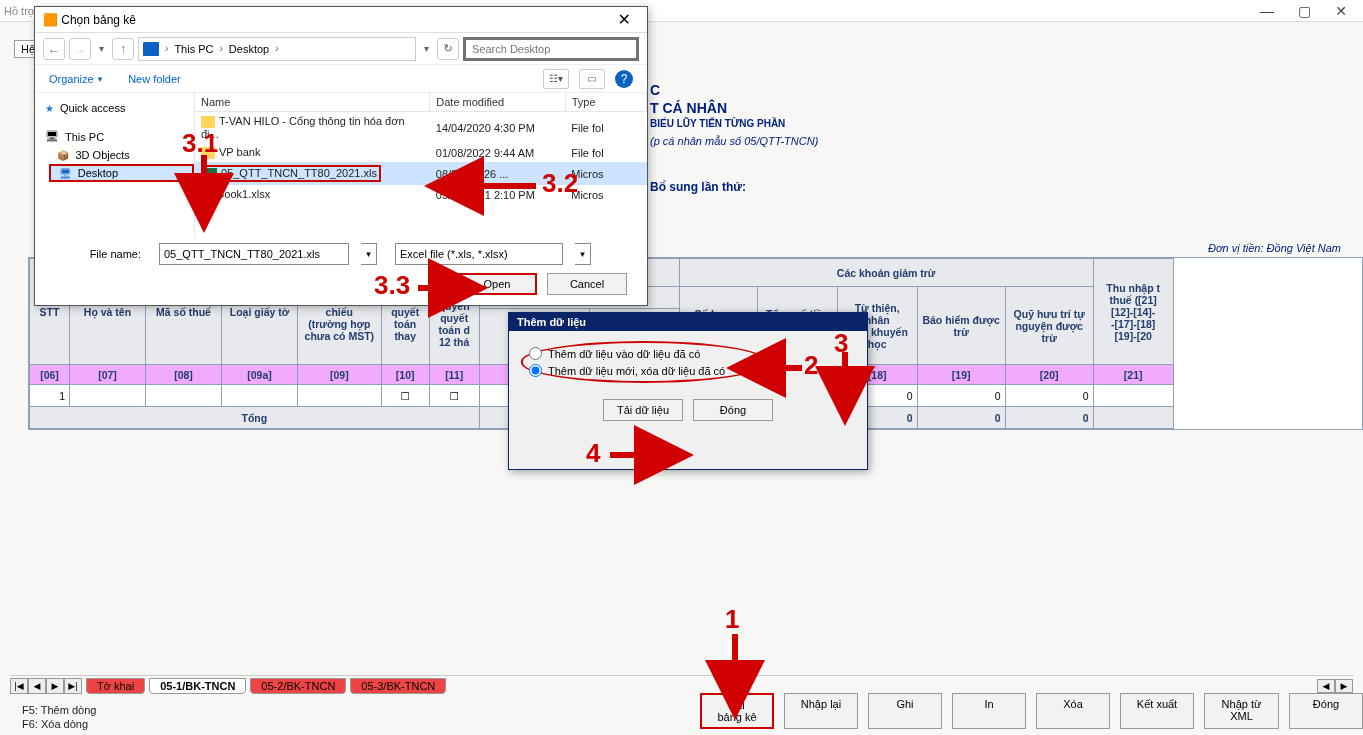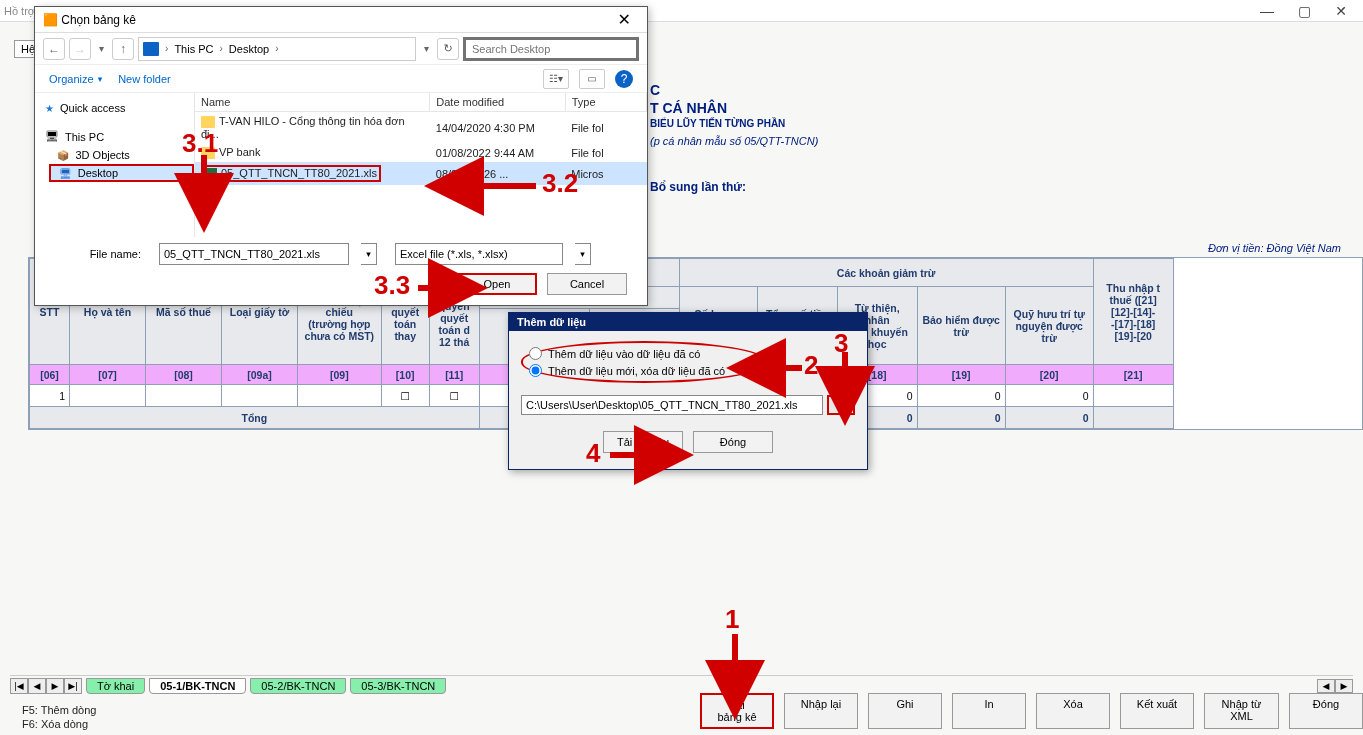--- a/index.html
+++ b/index.html
@@ -35,21 +35,21 @@
 .grid-table .data-row td { background: #fff; height: 22px; }
 .grid-table .data-row td.num { text-align: right; }
 .grid-table .sum-row td { background: #e8e9ec; font-weight: bold; color: #213c6e; height: 22px; }
 
 .note-line { position: absolute; top: 461px; left: 28px; color: #444; font-size: 10.5px; }
 
 
 .tabs-bar { position: absolute; bottom: 40px; left: 10px; right: 10px; height: 20px; display: flex; align-items: center; gap: 2px; border-top: 1px solid #ccc; }
 .tabs-bar .nav-arrows { display: flex; gap: 0; }
 .tabs-bar .nav-arrows span { border: 1px solid #999; width: 18px; height: 16px; display: inline-flex; align-items: center; justify-content: center; font-size: 9px; background: #eee; cursor: pointer; }
-.tabs-bar .tab { padding: 1px 10px; border: 1px solid #999; background: #86efac; font-size: 11px; cursor: pointer; margin-left: 2px; border-radius: 0 0 4px 4px; }
+.tabs-bar .tab { padding: 1px 10px; border: 1px solid #999; background: #ef4444; font-size: 11px; cursor: pointer; margin-left: 2px; border-radius: 0 0 4px 4px; }
 .tabs-bar .tab.active { background: #fff; font-weight: bold; }
 .tabs-bar .scroll-right { margin-left: auto; display: flex; gap: 0; }
 .tabs-bar .scroll-right span { border: 1px solid #999; width: 18px; height: 14px; display: inline-flex; align-items: center; justify-content: center; font-size: 9px; background: #eee; cursor: pointer; }
 
 
 .bottom-hints { position: absolute; bottom: 4px; left: 22px; font-size: 11px; color: #222; line-height: 14px; }
 .bottom-buttons { position: absolute; bottom: 6px; left: 700px; display: flex; gap: 10px; }
 .btn { border: 1px solid #999; background: #f2f2f2; padding: 4px 14px; font-size: 11px; cursor: pointer; min-width: 74px; text-align: center; }
 .btn.hl { border: 2px solid #c00; }
 
@@ -61,21 +61,21 @@
 .dialog .dlg-nav { height: 32px; border-bottom: 1px solid #eee; display: flex; align-items: center; padding: 0 8px; gap: 4px; }
 .dialog .nav-arrow { width: 22px; height: 22px; border: 1px solid #ccc; border-radius: 3px; display: inline-flex; align-items: center; justify-content: center; font-size: 12px; color: #666; cursor: pointer; }
 .dialog .crumb-box { flex: 1; height: 24px; border: 1px solid #ccc; display: flex; align-items: center; gap: 6px; padding: 0 4px; }
 .dialog .crumb-box .pc-ico { width: 16px; height: 14px; background: #0a63c4; border-radius: 1px; }
 .dialog .crumb-box .chev { font-size: 10px; color: #666; }
 .dialog .crumb-box .seg { font-size: 11px; }
 .dialog .nav-dd { font-size: 10px; color: #666; padding: 0 4px; cursor: pointer; }
 .dialog .refresh { width: 22px; height: 22px; border: 1px solid #ccc; border-radius: 3px; display: inline-flex; align-items: center; justify-content: center; font-size: 11px; cursor: pointer; color: #555;}
 .dialog .search-inp { width: 176px; height: 24px; border: 3px solid #737373; padding: 0 6px; font-size: 11px; color: #888; }
 .dialog .toolbar { height: 28px; display: flex; align-items: center; padding: 0 14px; gap: 20px; border-bottom: 1px solid #eee; justify-content: space-between; }
-.dialog .toolbar .left { display: flex; gap: 16px; color: #0066cc; }
+.dialog .toolbar .left { display: flex; gap: 26px; color: #0066cc; }
 .dialog .toolbar .left span { cursor: pointer; display: inline-flex; align-items: center; gap: 4px; }
 .dialog .toolbar .left .dd { font-size: 9px; }
 .dialog .toolbar .right { display: flex; gap: 10px; align-items: center; }
 .dialog .toolbar .right .view-ico { width: 26px; height: 20px; border: 1px solid #ccc; border-radius: 2px; display: inline-flex; align-items: center; justify-content: center; cursor: pointer; font-size: 10px; color: #555; }
 .dialog .toolbar .right .help-ico { width: 18px; height: 18px; background: #0a63c4; color: #fff; border-radius: 50%; display: inline-flex; align-items: center; justify-content: center; font-size: 12px; cursor: pointer; }
 .dialog .content { display: flex; height: 144px; }
 .dialog .nav-pane { width: 160px; border-right: 1px solid #e6e6e6; padding: 6px 0; font-size: 11px; overflow: hidden; }
 .dialog .nav-pane .nav-item { display: flex; align-items: center; gap: 6px; padding: 3px 10px; cursor: pointer; }
 .dialog .nav-pane .nav-item.sel { background: #cde5ff; border: 2px solid #c00; padding: 1px 8px; }
 .dialog .nav-pane .ico-star::before { content: "★"; color: #1a7ad9; font-size: 10px; }
@@ -369,20 +369,25 @@
         <tr>
           <td class="name"><span class="fico"></span><span>VP bank</span></td>
           <td>01/08/2022 9:44 AM</td>
               <td>File fol</td>
         </tr>
         <tr class="sel">
           <td class="name"><span class="hlbox"><span class="xico"></span><span>05_QTT_TNCN_TT80_2021.xls</span></span></td>
           <td>08/2   2 11:26 ...</td>
               <td>Micros</td>
         </tr>
+        <tr>
+          <td class="name"><span class="xico"></span><span>Book1.xlsx</span></td>
+          <td>05/03/2021 2:10 PM</td>
+              <td>Micros</td>
+        </tr>
       </tbody>
         </table>
     </div>
   </div>
   <div class="footer">
     <div class="row1">
       <label>File name:</label>
       <input class="fname" value="05_QTT_TNCN_TT80_2021.xls" style="">
       <span class="dd">▾</span>
       <input class="filter" readonly="" value="Excel file (*.xls, *.xlsx)" style="">
@@ -401,24 +406,20 @@
     <div class="opt-group">
       <div class="opt">
           <input type="radio" style="">
           <span>Thêm dữ liệu vào dữ liệu đã có</span>
         </div>
       <div class="opt">
           <input type="radio" checked="" style="">
           <span>Thêm dữ liệu mới, xóa dữ liệu đã có</span>
         </div>
     </div>
-    <div class="path-row">
-      <input value="C:\Users\User\Desktop\05_QTT_TNCN_TT80_2021.xls" style="">
-      <span class="browse">...</span>
-    </div>
     <div class="btn-row">
       <button class="b">Tải dữ liệu</button>
       <button class="b">Đóng</button>
     </div>
   </div>
 </div>
 
 <div class="ann num" style="top:128px;left:182px;">3.1</div>
 <div class="arrow-r" style="top:155px;left:193px;">
   <svg width="22" height="58">

